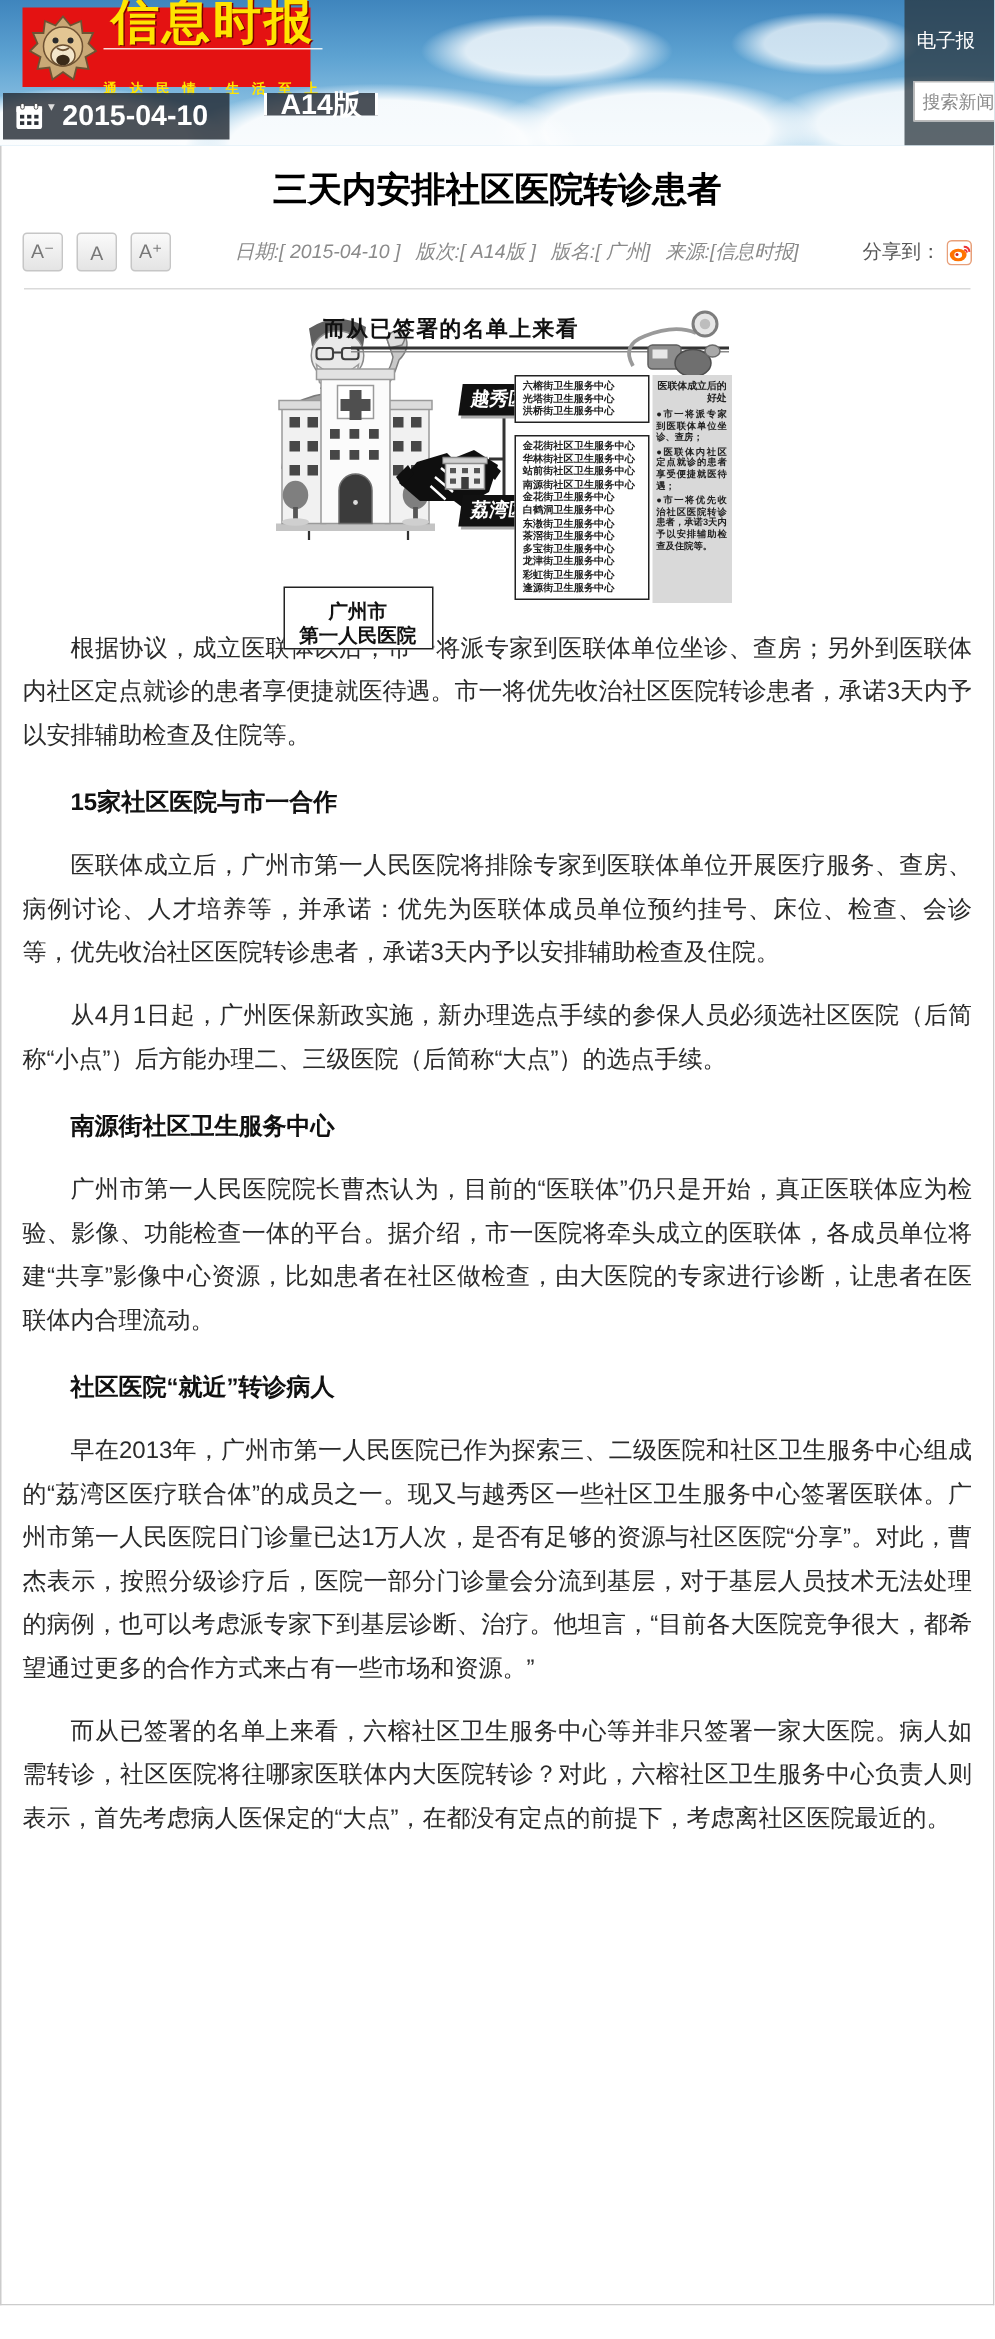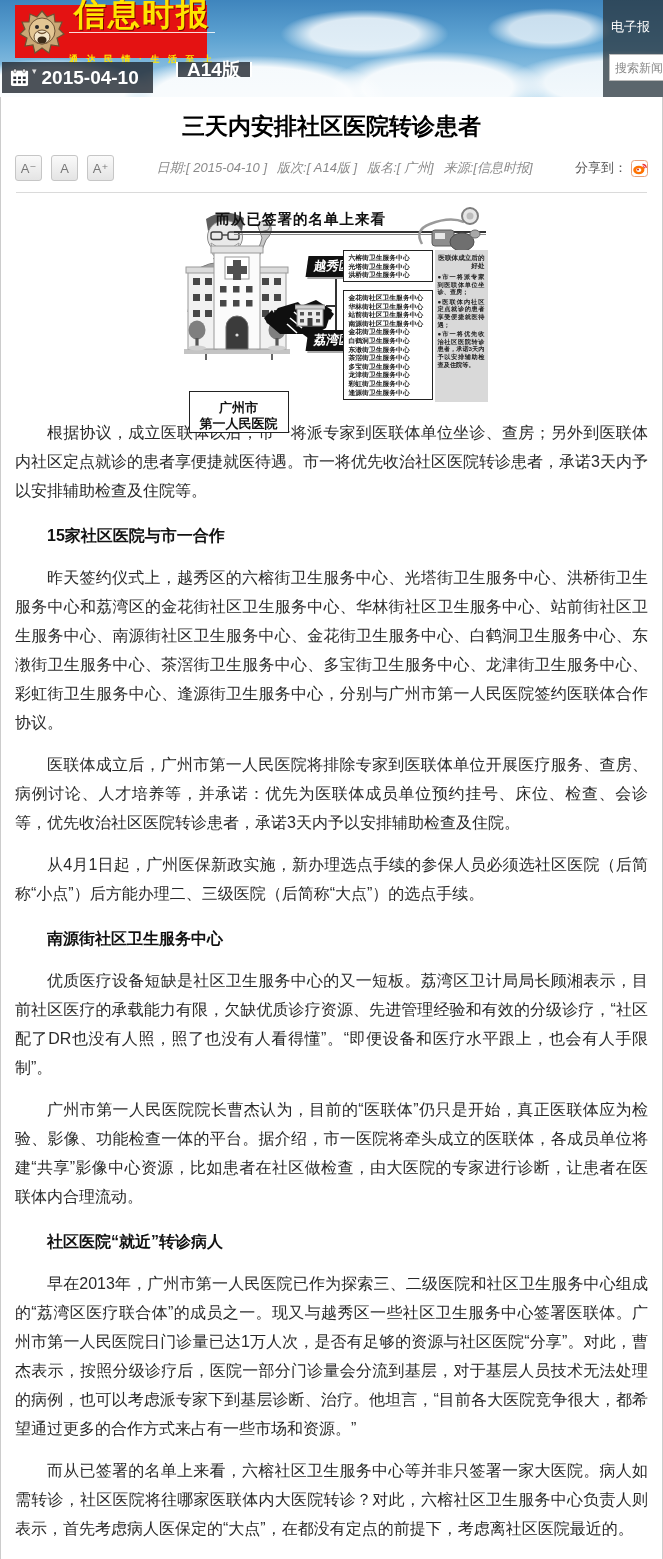--- a/index.html
+++ b/index.html
@@ -353,25 +353,23 @@
       <span class="name-box">
         <div>广州市</div>
         <div>第一人民医院</div>
       </span>
     </figure>
 
     <div class="body-text">
 
         <p class="para t-body">根据协议，成立医联体以后，市一将派专家到医联体单位坐诊、查房；另外到医联体内社区定点就诊的患者享便捷就医待遇。市一将优先收治社区医院转诊患者，承诺3天内予以安排辅助检查及住院等。</p>
         <p class="para t-head">15家社区医院与市一合作</p>
-        <p class="para t-body">昨天签约仪式上，越秀区的六榕街卫生服务中心、光塔街卫生服务中心、洪桥街卫生服务中心和荔湾区的金花街社区卫生服务中心、华林街社区卫生服务中心、站前街社区卫生服务中心、南源街社区卫生服务中心、金花街卫生服务中心、白鹤洞卫生服务中心、东漖街卫生服务中心、茶滘街卫生服务中心、多宝街卫生服务中心、龙津街卫生服务中心、彩虹街卫生服务中心、逢源街卫生服务中心，分别与广州市第一人民医院签约医联体合作协议。</p>
         <p class="para t-body">医联体成立后，广州市第一人民医院将排除专家到医联体单位开展医疗服务、查房、病例讨论、人才培养等，并承诺：优先为医联体成员单位预约挂号、床位、检查、会诊等，优先收治社区医院转诊患者，承诺3天内予以安排辅助检查及住院。</p>
         <p class="para t-body">从4月1日起，广州医保新政实施，新办理选点手续的参保人员必须选社区医院（后简称“小点”）后方能办理二、三级医院（后简称“大点”）的选点手续。</p>
         <p class="para t-head">南源街社区卫生服务中心</p>
-        <p class="para t-body">优质医疗设备短缺是社区卫生服务中心的又一短板。荔湾区卫计局局长顾湘表示，目前社区医疗的承载能力有限，欠缺优质诊疗资源、先进管理经验和有效的分级诊疗，“社区配了DR也没有人照，照了也没有人看得懂”。“即便设备和医疗水平跟上，也会有人手限制”。</p>
         <p class="para t-body">广州市第一人民医院院长曹杰认为，目前的“医联体”仍只是开始，真正医联体应为检验、影像、功能检查一体的平台。据介绍，市一医院将牵头成立的医联体，各成员单位将建“共享”影像中心资源，比如患者在社区做检查，由大医院的专家进行诊断，让患者在医联体内合理流动。</p>
         <p class="para t-head">社区医院“就近”转诊病人</p>
         <p class="para t-body">早在2013年，广州市第一人民医院已作为探索三、二级医院和社区卫生服务中心组成的“荔湾区医疗联合体”的成员之一。现又与越秀区一些社区卫生服务中心签署医联体。广州市第一人民医院日门诊量已达1万人次，是否有足够的资源与社区医院“分享”。对此，曹杰表示，按照分级诊疗后，医院一部分门诊量会分流到基层，对于基层人员技术无法处理的病例，也可以考虑派专家下到基层诊断、治疗。他坦言，“目前各大医院竞争很大，都希望通过更多的合作方式来占有一些市场和资源。”</p>
         <p class="para t-body">而从已签署的名单上来看，六榕社区卫生服务中心等并非只签署一家大医院。病人如需转诊，社区医院将往哪家医联体内大医院转诊？对此，六榕社区卫生服务中心负责人则表示，首先考虑病人医保定的“大点”，在都没有定点的前提下，考虑离社区医院最近的。</p>
       </div>
 
   </main>
 </div>
 
 </body></html>

